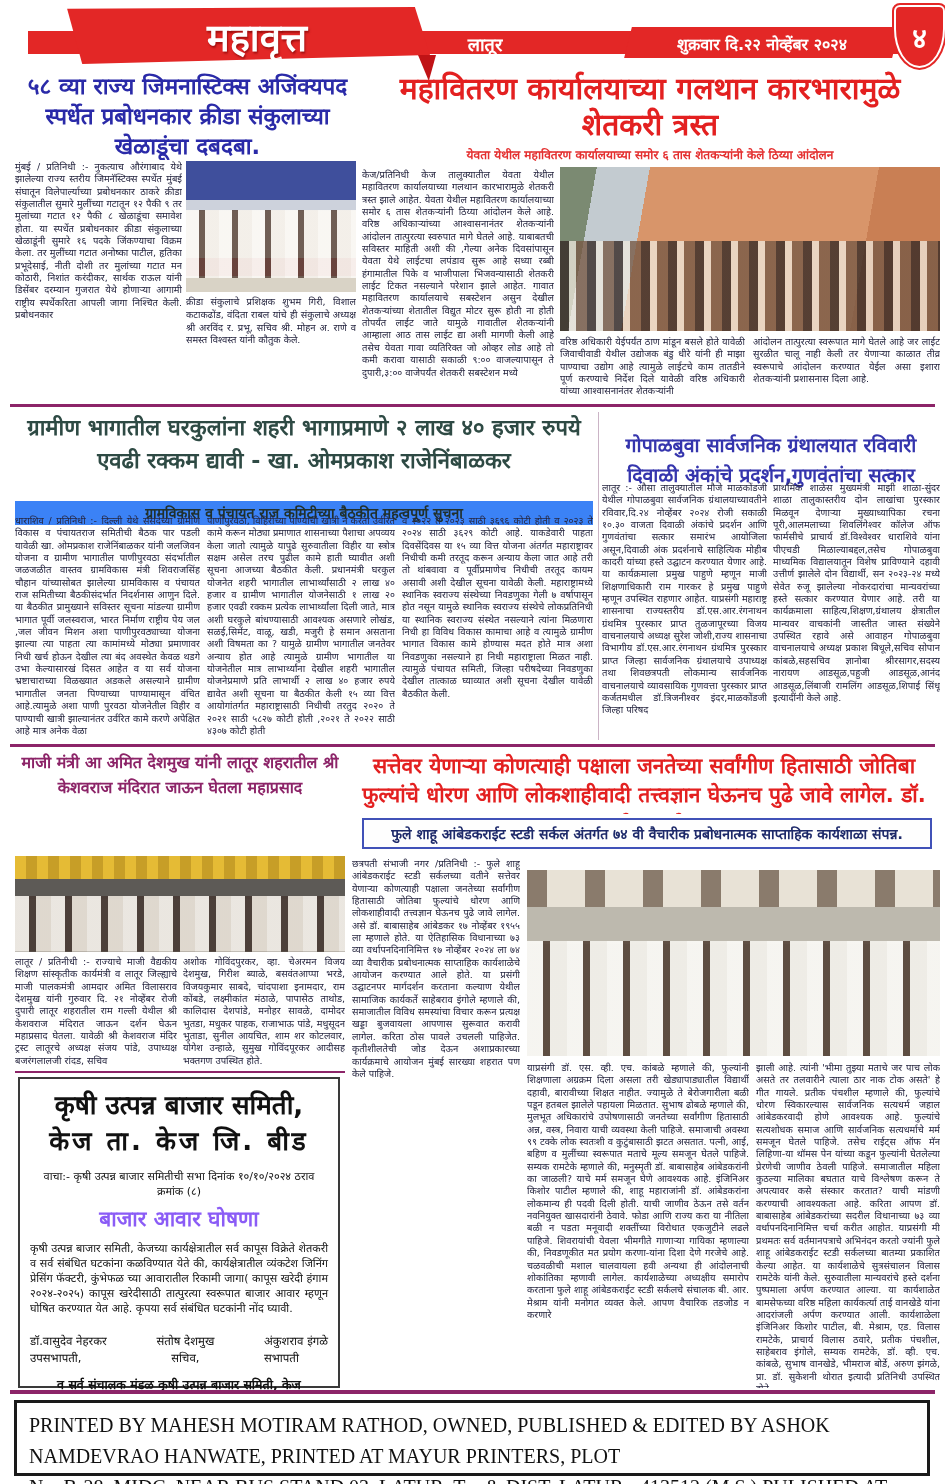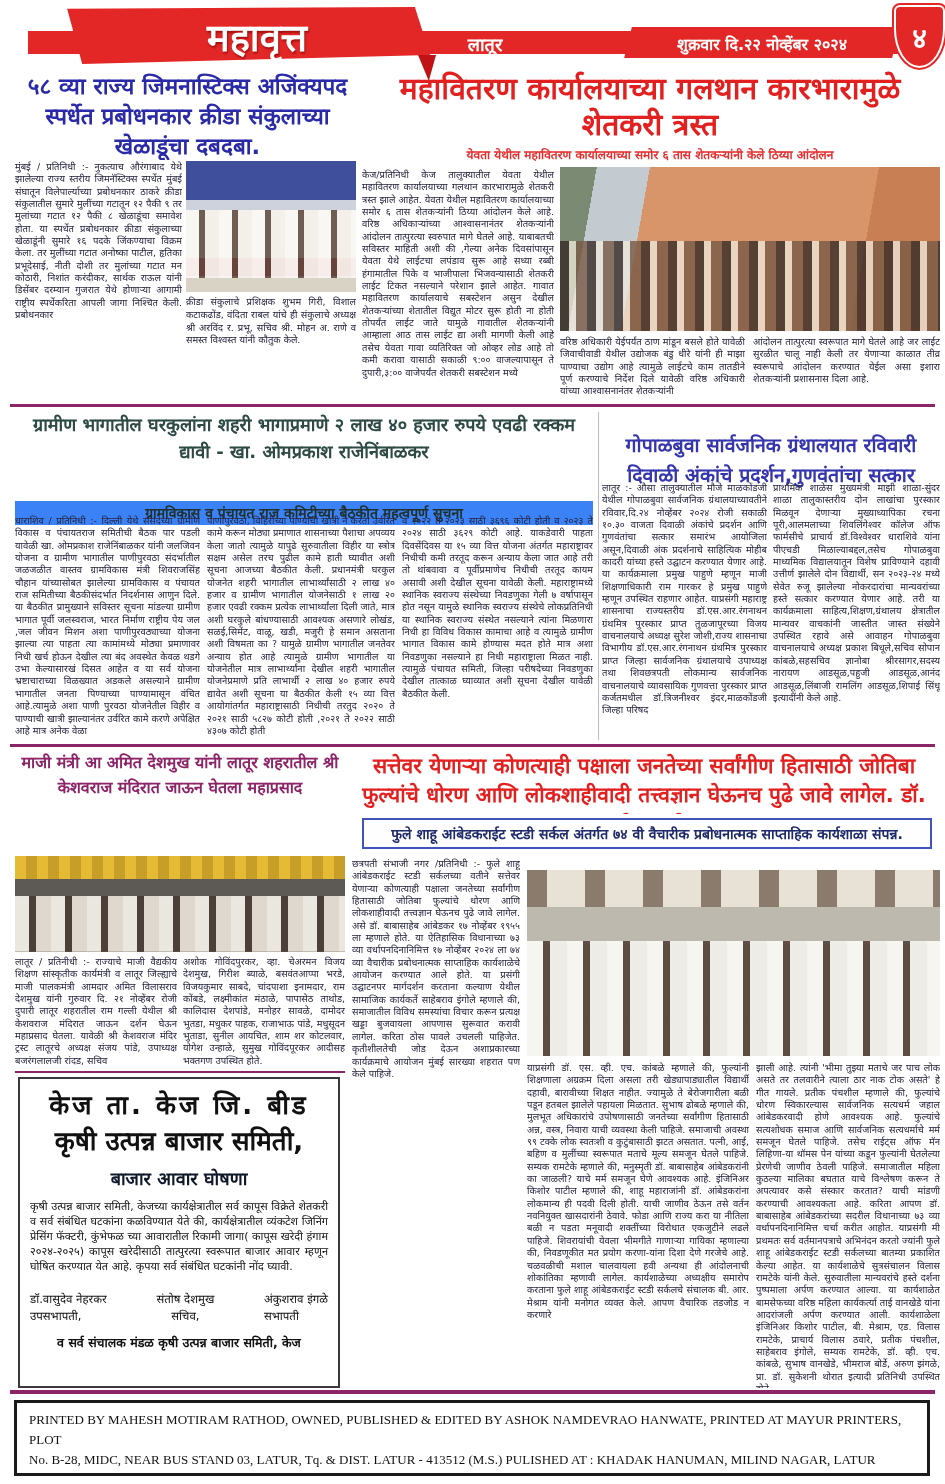--- a/index.html
+++ b/index.html
@@ -22,21 +22,21 @@
   .date-label{position:absolute;left:630px;top:33px;width:264px;color:#fff;font-size:16px;font-weight:bold;text-align:center;}
   .page-badge{position:absolute;left:894px;top:5px;width:47px;height:59px;background:#e32726;
         border-radius:6px 6px 50% 50%/6px 6px 62% 62%;display:flex;align-items:center;justify-content:center;
         border:2px solid #fff;box-shadow:0 0 0 2px #e32726;}
   .page-badge span{color:#fff;font-size:28px;font-weight:bold;}
 
   
   .h-gym{color:#2a2aa8;font-size:22.5px;font-weight:bold;line-height:1.33;}
   .h-maha{color:#e32020;font-size:30px;font-weight:bold;line-height:1.2;}
   .h-maha-sub{color:#e43030;font-size:12px;font-weight:bold;}
-  .h-gharkul{color:#2e4a44;font-size:18px;font-weight:bold;line-height:1.5;}
+  .h-gharkul{color:#2e4a44;font-size:22px;font-weight:bold;line-height:1.5;}
   .gharkul-strip{background:#3b82f6;color:#20302c;font-size:14px;font-weight:bold;line-height:24px;margin-top:16px;}
   .h-library{color:#3535ad;font-size:19.5px;font-weight:bold;line-height:1.55;}
   .h-keshav{color:#8c2468;font-size:16px;font-weight:bold;line-height:1.55;}
   .h-ambedkar{color:#e32020;font-size:21px;font-weight:bold;line-height:1.4;}
   .boxed-subhead{border:2px solid #4152b8;color:#1e2a6a;font-size:14px;font-weight:bold;
         padding:4px 6px;background:#fefefe;}
 
   
   .body-txt{font-size:9.5px;line-height:1.3;color:#262640;}
   .cap-txt{font-size:9.5px;line-height:1.35;color:#262640;}
@@ -64,30 +64,30 @@
       repeating-linear-gradient(90deg,#8a7b6c 0 20px,#e8e2d6 20px 58px),
       repeating-linear-gradient(90deg,rgba(250,249,245,.95) 0 16px,rgba(80,62,50,.85) 16px 23px,rgba(242,240,234,.95) 23px 40px),
       linear-gradient(#bdb9ae 0 40%,#a8a49a 40% 100%);
       background-size:100% 20%,100% 62%,100% 100%;background-position:top,bottom,top;background-repeat:no-repeat;}
 
   
   .notice-box{position:absolute;left:18px;top:1077px;width:322px;height:311px;border:2px solid #3a3a3a;
         box-sizing:border-box;padding:8px 10px;}
   .notice-org{font-size:26px;font-weight:bold;color:#111;text-align:center;line-height:1.4;}
   .notice-ref{font-size:11px;color:#111;text-align:center;margin-top:8px;}
-  .notice-title{font-size:18px;font-weight:bold;color:#0f172a;text-align:center;margin-top:6px;}
+  .notice-title{font-size:21px;font-weight:bold;color:#8b5cf6;text-align:center;margin-top:6px;}
   .notice-body{font-size:11px;line-height:1.38;color:#111;text-align:justify;margin-top:9px;}
   .sig-row{display:flex;justify-content:space-between;margin-top:16px;}
   .sig-cell{font-size:11.5px;color:#111;line-height:1.5;}
   .notice-close{font-size:12.5px;font-weight:bold;color:#111;text-align:center;margin-top:9px;}
 
   
   .imprint{position:absolute;left:14px;top:1400px;width:916px;height:76px;border:3px solid #1a1a1a;
         box-sizing:border-box;padding:7px 12px;font-family:"Liberation Serif","DejaVu Serif",serif;
-        font-size:13px;line-height:1.55;color:#111;}
+        font-size:20px;line-height:1.55;color:#111;}
 </style>
 </head>
 <body>
 
 <div class="page">
 
   <div>
     <div class="ribbon-bar"></div>
     <div class="masthead-block">
       <span class="paper-name">महावृत्त</span>
@@ -139,22 +139,23 @@
 
   <div>
     <div class="abs ctr h-keshav" style="left:15px;top:751px;width:330px;height:100px;">माजी मंत्री आ अमित देशमुख यांनी लातूर शहरातील श्री केशवराज मंदिरात जाऊन घेतला महाप्रसाद</div>
     <div class="photo ph-keshav" style="left:15px;top:856px;width:330px;height:96px;"></div>
     <div class="abs body-txt just" style="left:15px;top:956px;width:162px;height:112px;">लातूर / प्रतिनीधी :- राज्याचे माजी वैद्यकीय शिक्षण सांस्कृतीक कार्यमंत्री व लातूर जिल्ह्याचे माजी पालकमंत्री आमदार अमित विलासराव देशमुख यांनी गुरुवार दि. २१ नोव्हेंबर रोजी दुपारी लातूर शहरातील राम गल्ली येथील श्री केशवराज मंदिरात जाऊन दर्शन घेऊन महाप्रसाद घेतला. यावेळी श्री केशवराज मंदिर ट्रस्ट लातूरचे अध्यक्ष संजय पांडे, उपाध्यक्ष बजरंगलालजी रांदड, सचिव</div>
     <div class="abs body-txt just" style="left:183px;top:956px;width:162px;height:112px;">अशोक गोविंदपुरकर, व्हा. चेअरमन विजय देशमुख, गिरीश ब्याळे, बसवंतआप्पा भरडे, विजयकुमार साबदे, चांदपाशा इनामदार, राम कोंबडे, लक्ष्मीकांत मंठाळे, पापासेठ ताथोड, कालिदास देशपांडे, मनोहर सावळे, दामोदर भुतडा, मधुकर पाहक, राजाभाऊ पांडे, मधुसूदन भुताडा, सुनील आयचित, शाम शर कोटलवार, योगेश उन्हाळे, सुमुख गोविंदपूरकर आदीसह भक्तगण उपस्थित होते.</div>
     <div class="hr-maroon" style="left:15px;top:1071px;width:330px;height:2px;"></div>
   </div>
 
   <div class="notice-box">
+    <div class="notice-org">कृषी उत्पन्न बाजार समिती,</div>
     <div class="notice-org" style="letter-spacing:3px;">केज ता. केज जि. बीड</div>
-    <div class="notice-org">कृषी उत्पन्न बाजार समिती,</div>
+    <div class="notice-ref">वाचा:- कृषी उत्पन्न बाजार समितीची सभा दिनांक १०/१०/२०२४ ठराव क्रमांक (८)</div>
     <div class="notice-title">बाजार आवार घोषणा</div>
     <div class="notice-body">कृषी उत्पन्न बाजार समिती, केजच्या कार्यक्षेत्रातील सर्व कापूस विक्रेते शेतकरी व सर्व संबंधित घटकांना कळविण्यात येते की, कार्यक्षेत्रातील व्यंकटेश जिनिंग प्रेसिंग फॅक्टरी, कुंभेफळ च्या आवारातील रिकामी जागा( कापूस खरेदी हंगाम २०२४-२०२५) कापूस खरेदीसाठी तात्पुरत्या स्वरूपात बाजार आवार म्हणून घोषित करण्यात येत आहे. कृपया सर्व संबंधित घटकांनी नोंद घ्यावी.</div>
     <div class="sig-row">
       <div class="sig-cell">
         <div>डॉ.वासुदेव नेहरकर</div>
         <div>उपसभापती,</div>
       </div>
       <div class="sig-cell ctr">
         <div>संतोष देशमुख</div>
         <div>सचिव,</div>

